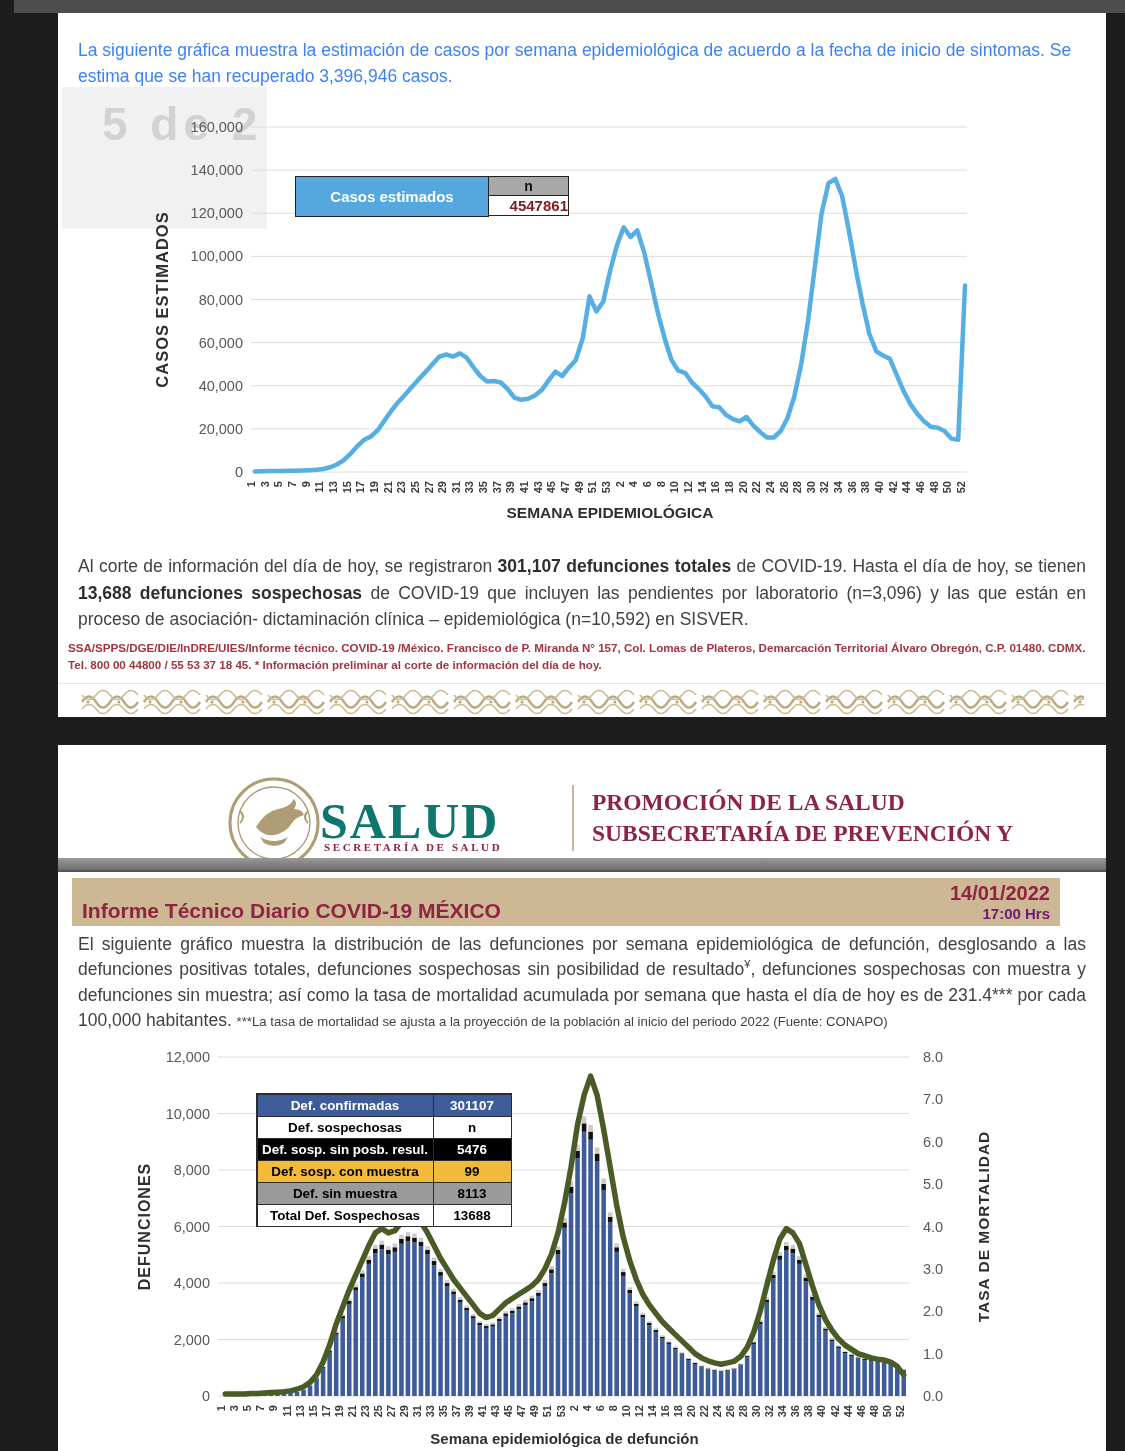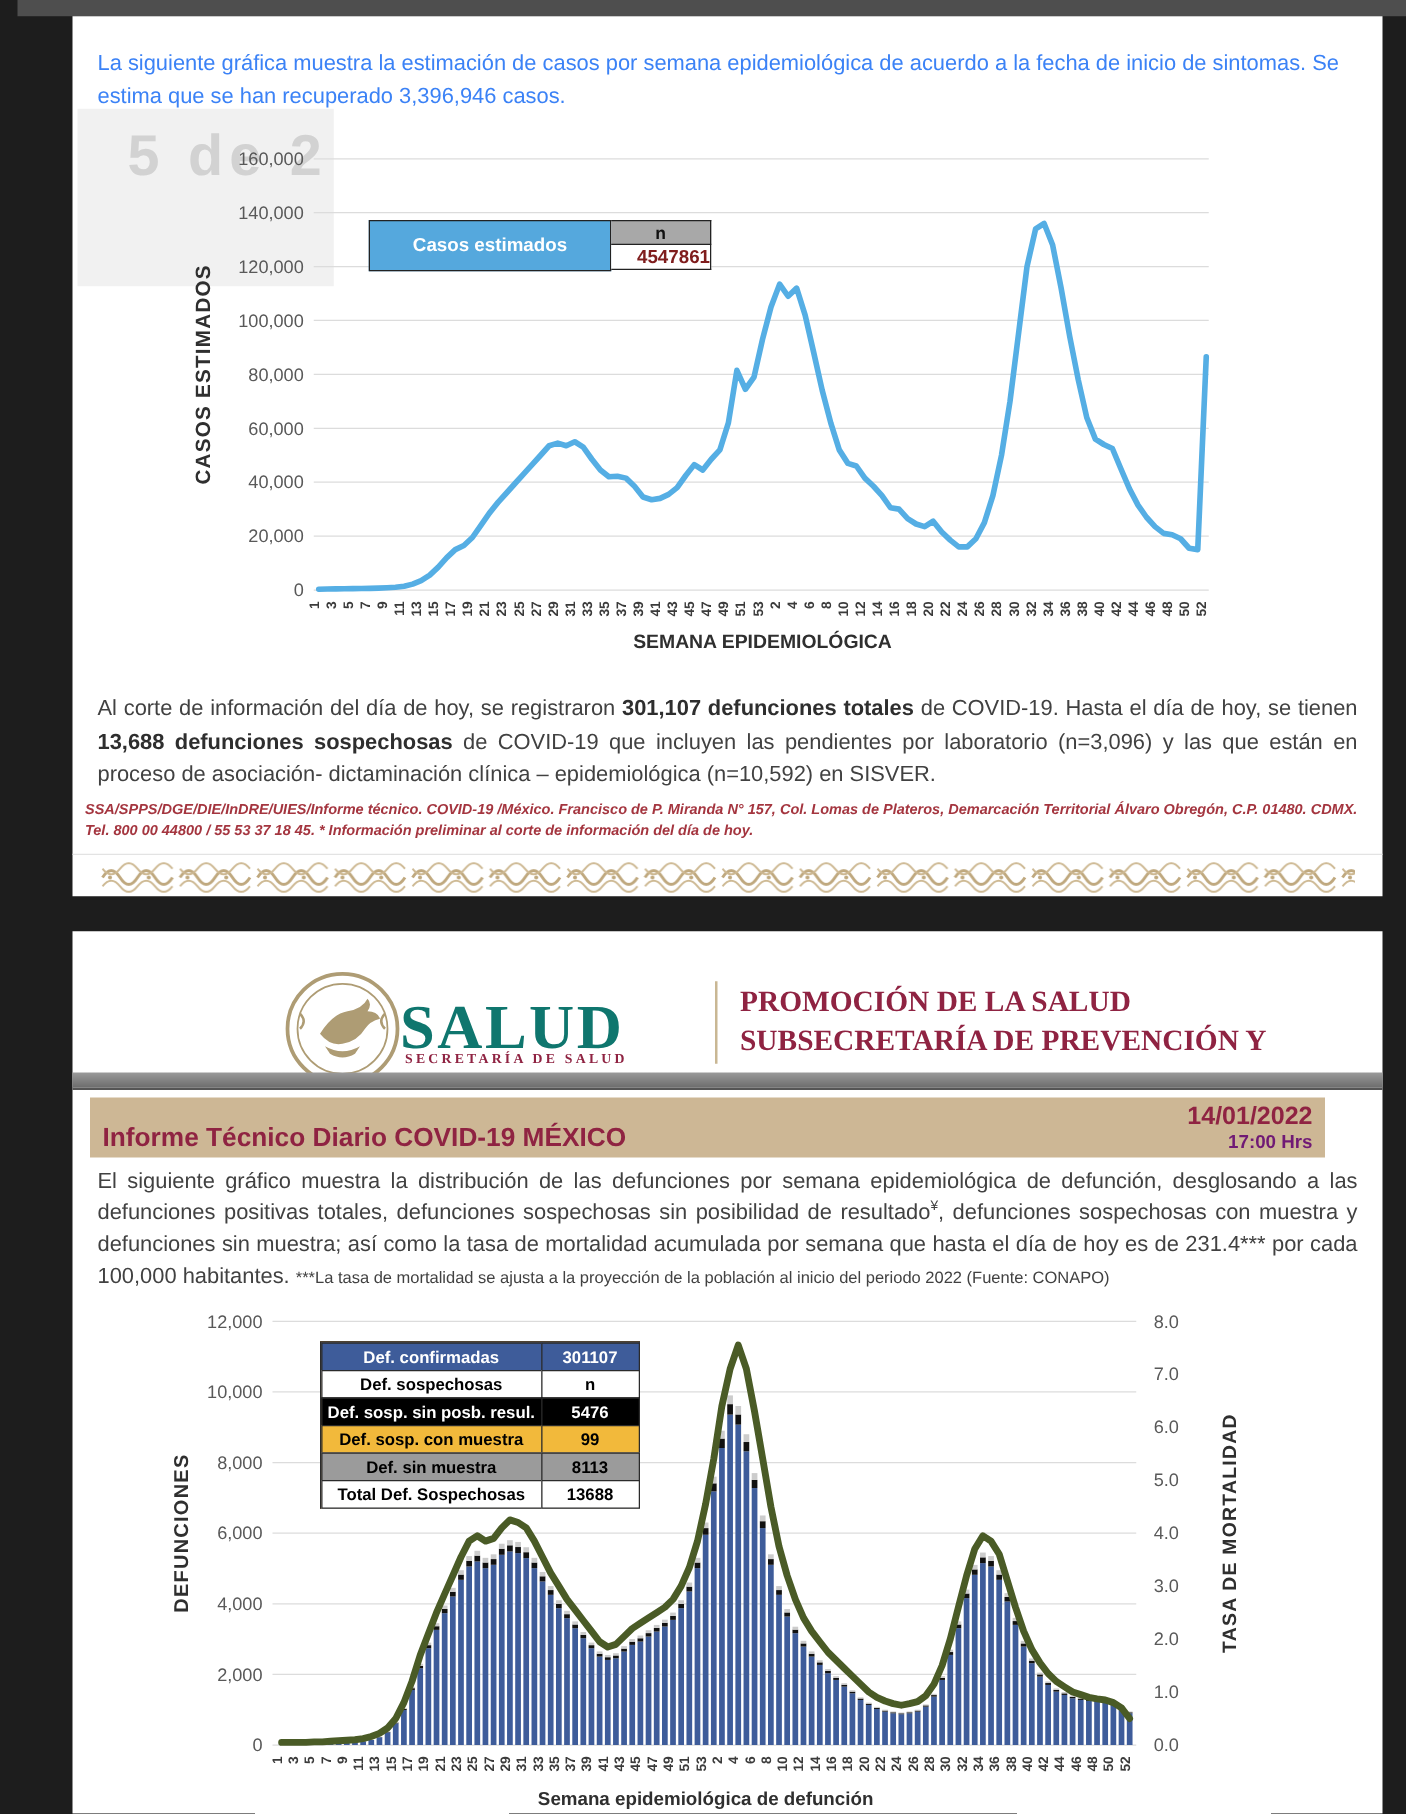--- a/index.html
+++ b/index.html
@@ -7,21 +7,21 @@
          font-family:"Liberation Sans",sans-serif;}
   .abs{position:absolute;}
   .page{background:#ffffff;}
   .p1-intro{font-size:17.5px;line-height:1.5;color:#3b82f6;}
   .watermark-box{background:#f1f1f1;}
   .watermark{font-size:46px;font-weight:600;color:#d2d2d2;letter-spacing:5px;}
   .rich{font-size:17.5px;line-height:1.52;color:#414141;text-align:justify;}
   .seg-b{font-weight:700;color:#2e2e2e;}
   .seg-sm{font-size:13.2px;}
   .seg-sup{vertical-align:super;font-size:11px;}
-  .p1-footer{font-size:11.6px;font-weight:700;line-height:1.45;color:#a4353f;font-style:italic;}
+  .p1-footer{font-size:11.6px;font-weight:700;line-height:1.45;color:#a4353f;}
   .sep{border-top:1px solid #e3e3e3;}
   .legend1{display:flex;font-weight:700;}
   .legend1 .lab{background:#55a8dd;color:#fff;width:192px;height:39px;display:flex;align-items:center;
      justify-content:center;font-size:15px;border:1px solid #222;}
   .legend1 .col{width:80px;}
   .legend1 .hdr{background:#a8a8a8;color:#111;height:18px;line-height:18px;text-align:center;
      font-size:14px;border:1px solid #222;border-left:none;}
   .legend1 .val{background:#fff;color:#7f1d1d;height:19px;line-height:19px;text-align:right;
      font-size:15px;border:1px solid #222;border-left:none;border-top:none;}
   .brand-word{font-family:"Liberation Serif",serif;font-weight:700;font-size:50px;color:#0f766e;letter-spacing:2px;margin-top:12px;}
@@ -558,21 +558,21 @@
         <text x="697.452380952381" y="360" text-anchor="end" font-size="11" font-weight="bold" fill="#3b3b3b" transform="rotate(-90 697.452380952381 360)">40</text>
         <text x="710.5" y="360" text-anchor="end" font-size="11" font-weight="bold" fill="#3b3b3b" transform="rotate(-90 710.5 360)">42</text>
         <text x="723.547619047619" y="360" text-anchor="end" font-size="11" font-weight="bold" fill="#3b3b3b" transform="rotate(-90 723.547619047619 360)">44</text>
         <text x="736.5952380952381" y="360" text-anchor="end" font-size="11" font-weight="bold" fill="#3b3b3b" transform="rotate(-90 736.5952380952381 360)">46</text>
         <text x="749.6428571428571" y="360" text-anchor="end" font-size="11" font-weight="bold" fill="#3b3b3b" transform="rotate(-90 749.6428571428571 360)">48</text>
         <text x="762.6904761904761" y="360" text-anchor="end" font-size="11" font-weight="bold" fill="#3b3b3b" transform="rotate(-90 762.6904761904761 360)">50</text>
         <text x="775.7380952380952" y="360" text-anchor="end" font-size="11" font-weight="bold" fill="#3b3b3b" transform="rotate(-90 775.7380952380952 360)">52</text>
         <text x="436.5" y="399" text-anchor="middle" font-size="15" font-weight="bold" fill="#2f2f2f">Semana epidemiológica de defunción</text>
       </svg>
 
-    <div class="abs legend2" id="legend2" style="left:198px;top:328px;width:254px;background:#a16207;">
+    <div class="abs legend2" id="legend2" style="left:198px;top:348px;width:254px;background:#0f172a;">
         <div class="cell" style="background: rgb(62, 92, 154); color: rgb(255, 255, 255);">Def. confirmadas</div>
         <div class="cell" style="background: rgb(62, 92, 154); color: rgb(255, 255, 255);">301107</div>
         <div class="cell" style="background: rgb(255, 255, 255); color: rgb(0, 0, 0);">Def. sospechosas</div>
         <div class="cell" style="background: rgb(255, 255, 255); color: rgb(0, 0, 0);">n</div>
         <div class="cell" style="background: rgb(0, 0, 0); color: rgb(255, 255, 255);">Def. sosp. sin posb. resul.</div>
         <div class="cell" style="background: rgb(0, 0, 0); color: rgb(255, 255, 255);">5476</div>
         <div class="cell" style="background: rgb(242, 185, 59); color: rgb(0, 0, 0);">Def. sosp. con  muestra</div>
         <div class="cell" style="background: rgb(242, 185, 59); color: rgb(0, 0, 0);">99</div>
         <div class="cell" style="background: rgb(155, 155, 155); color: rgb(0, 0, 0);">Def. sin muestra</div>
         <div class="cell" style="background: rgb(155, 155, 155); color: rgb(0, 0, 0);">8113</div>

